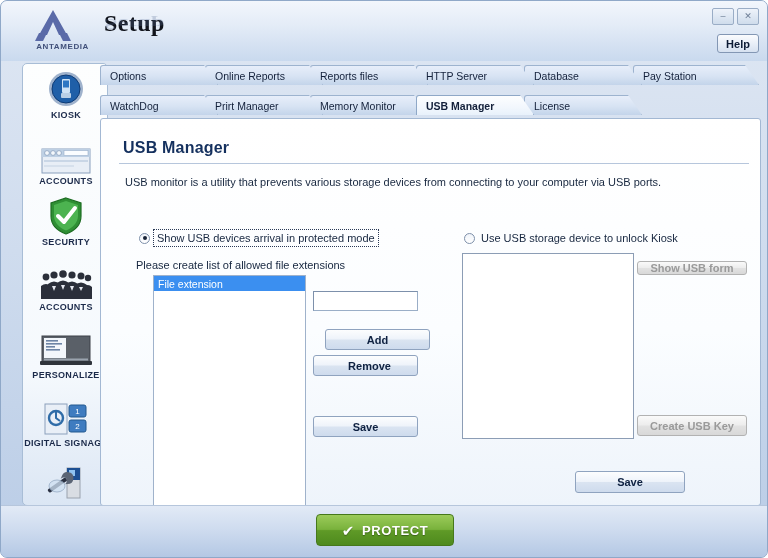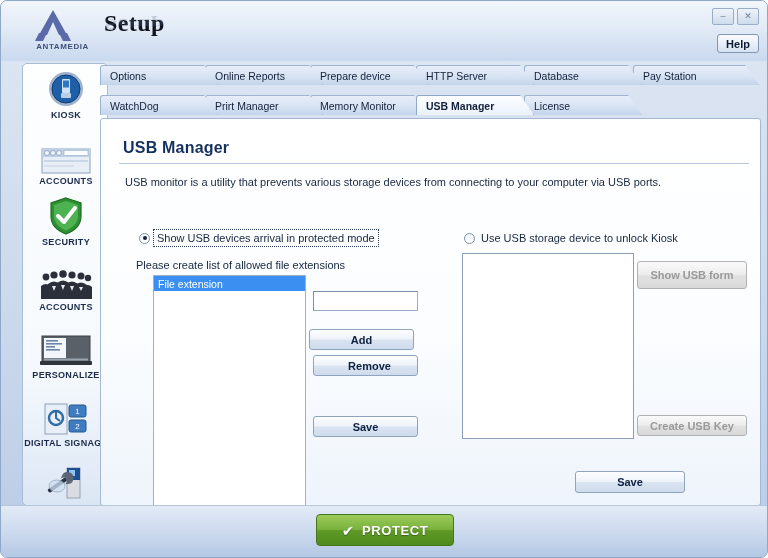--- a/index.html
+++ b/index.html
@@ -361,21 +361,21 @@
   </div>
 
   <div class="tabstrip" style="top:64px; width:661px;">
     <div class="tab" style="left:0px;   width:118px; z-index:6;">
         <span>Options</span>
       </div>
     <div class="tab" style="left:105px; width:118px; z-index:5;">
         <span>Online Reports</span>
       </div>
     <div class="tab" style="left:210px; width:118px; z-index:4;">
-        <span>Prepare device</span>
+        <span>Reports files</span>
       </div>
     <div class="tab" style="left:316px; width:118px; z-index:3;">
         <span>HTTP Server</span>
       </div>
     <div class="tab" style="left:424px; width:118px; z-index:2;">
         <span>Database</span>
       </div>
     <div class="tab" style="left:533px; width:126px; z-index:1;">
         <span>Pay Station</span>
       </div>
@@ -420,33 +420,33 @@
     <div class="section-label" style="left:35px; top:140px;">Please create list of allowed file extensions</div>
 
     <div class="listbox" style="left:52px; top:156px; width:153px; height:282px;">
       <div class="list-head-row">
         <span>File extension</span>
       </div>
     </div>
 
     <input class="txtinput" style="left: 212px; top: 172px; width: 105px; height: 20px;" value="">
 
-    <div class="btn" style="left:208px; top:210px; width:105px; height:21px;">
+    <div class="btn" style="left:224px; top:210px; width:105px; height:21px;">
         <span>Add</span>
       </div>
     <div class="btn" style="left:212px; top:236px; width:105px; height:21px;padding-left:8px;">
         <span>Remove</span>
       </div>
     <div class="btn" style="left:212px; top:297px; width:105px; height:21px;">
         <span>Save</span>
       </div>
 
     <div class="whitebox" style="left:361px; top:134px; width:172px; height:186px;"></div>
 
-    <div class="btn disabled" style="left:536px; top:142px; width:110px; height:28px;">
+    <div class="btn disabled" style="left:536px; top:142px; width:110px; height:14px;">
         <span>Show USB form</span>
       </div>
     <div class="btn disabled" style="left:536px; top:296px; width:110px; height:21px;">
         <span>Create USB Key</span>
       </div>
 
     <div class="btn" style="left:474px; top:352px; width:110px; height:22px;">
         <span>Save</span>
       </div>
   </div>

